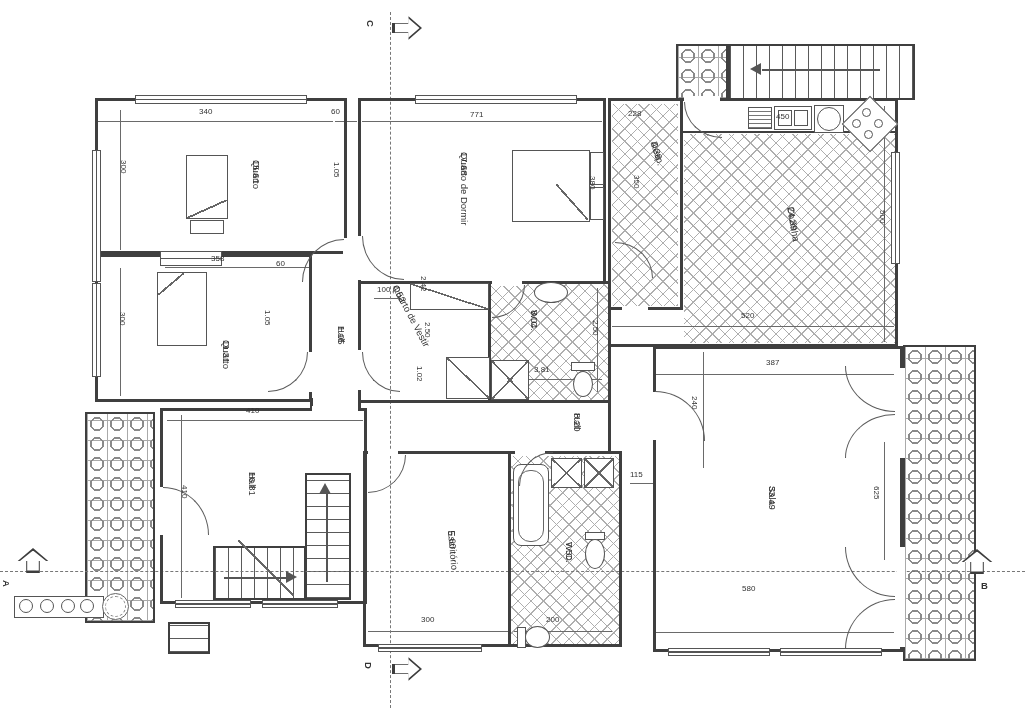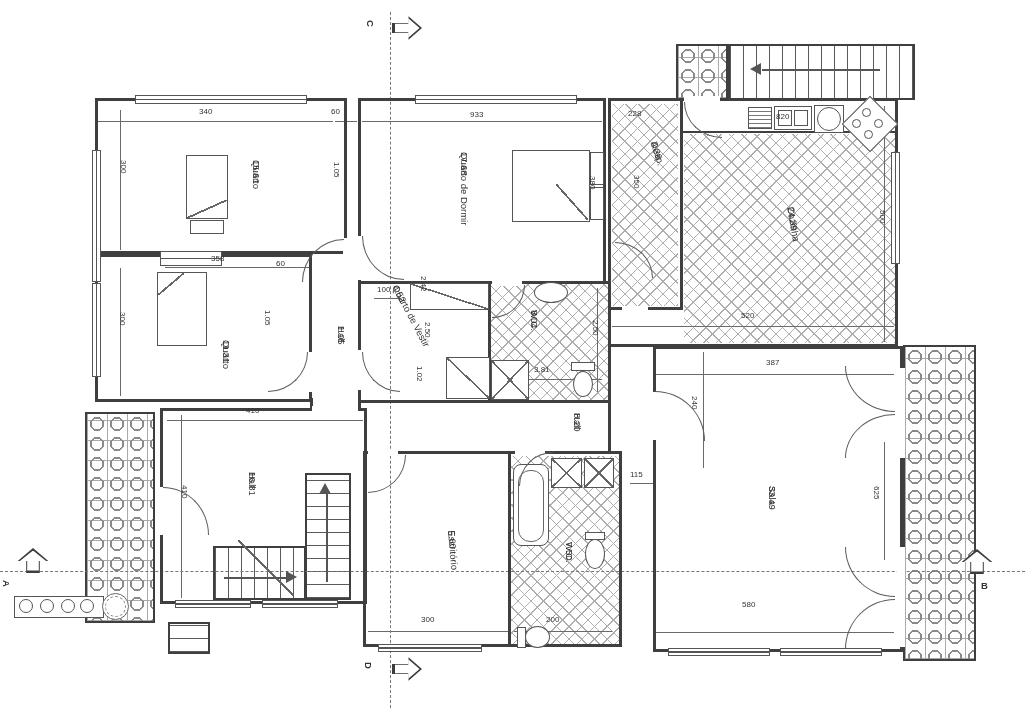--- a/index.html
+++ b/index.html
@@ -248,44 +248,44 @@
     <div class="rlabel" style="left: 575px; top: 542px; transform: rotate(90deg);">
       <span>W.C.</span>
       <span>7.50</span>
     </div>
     <div class="rlabel" style="left: 778px; top: 486px; transform: rotate(90deg);">
       <span>Sala</span>
       <span>33.49</span>
     </div>
     <span class="dim" style="left: 199px; top: 107px;">340</span>
     <span class="dim" style="left: 331px; top: 107px;">60</span>
-    <span class="dim" style="left: 470px; top: 110px;">933</span>
+    <span class="dim" style="left: 470px; top: 110px;">771</span>
     <span class="dim" style="left: 128px; top: 160px; transform: rotate(90deg);">300</span>
     <span class="dim" style="left: 341px; top: 162px; transform: rotate(90deg);">1.05</span>
     <span class="dim" style="left: 180px; top: 254px; padding-left: 31px;">358</span>
     <span class="dim" style="left: 276px; top: 259px;">60</span>
     <span class="dim" style="left: 127px; top: 312px; transform: rotate(90deg);">300</span>
     <span class="dim" style="left: 272px; top: 310px; transform: rotate(90deg);">1.05</span>
     <span class="dim" style="left: 597px; top: 176px; transform: rotate(90deg);">380</span>
     <span class="dim" style="left: 377px; top: 285px;">100</span>
     <span class="dim" style="left: 428px; top: 276px; transform: rotate(90deg);">2.42</span>
     <span class="dim" style="left: 432px; top: 322px; transform: rotate(90deg);">2.50</span>
     <span class="dim" style="left: 424px; top: 366px; transform: rotate(90deg);">1.02</span>
     <span class="dim" style="left: 600px; top: 320px; transform: rotate(90deg);">2.50</span>
     <span class="dim" style="left: 534px; top: 365px;">3.81</span>
     <span class="dim" style="left: 628px; top: 109px;">228</span>
     <span class="dim" style="left: 641px; top: 175px; transform: rotate(90deg);">350</span>
-    <span class="dim" style="left: 776px; top: 112px;">820</span>
+    <span class="dim" style="left: 776px; top: 112px;">450</span>
     <span class="dim" style="left: 887px; top: 210px; transform: rotate(90deg);">500</span>
     <span class="dim" style="left: 741px; top: 311px;">520</span>
     <span class="dim" style="left: 766px; top: 358px;">387</span>
     <span class="dim" style="left: 699px; top: 396px; transform: rotate(90deg);">240</span>
     <span class="dim" style="left: 630px; top: 470px;">115</span>
     <span class="dim" style="left: 881px; top: 486px; transform: rotate(90deg);">625</span>
-    <span class="dim" style="left: 742px; top: 600px; text-align: center;">580</span>
+    <span class="dim" style="left: 742px; top: 584px; text-align: center;">580</span>
     <span class="dim" style="left: 246px; top: 406px;">410</span>
     <span class="dim" style="left: 189px; top: 485px; transform: rotate(90deg);">410</span>
     <span class="dim" style="left: 421px; top: 615px;">300</span>
     <span class="dim" style="left: 546px; top: 615px;">200</span>
     <div class="arr dir-right" style="left: 392px; top: 14px; width: 30px; height: 28px;">
       <div class="o"></div>
       <div class="i"></div>
     </div>
     <span class="mlabel" style="left: 376px; top: 20px; transform: rotate(90deg);">C</span>
     <div class="arr dir-right" style="left: 392px; top: 655px; width: 30px; height: 28px;">

